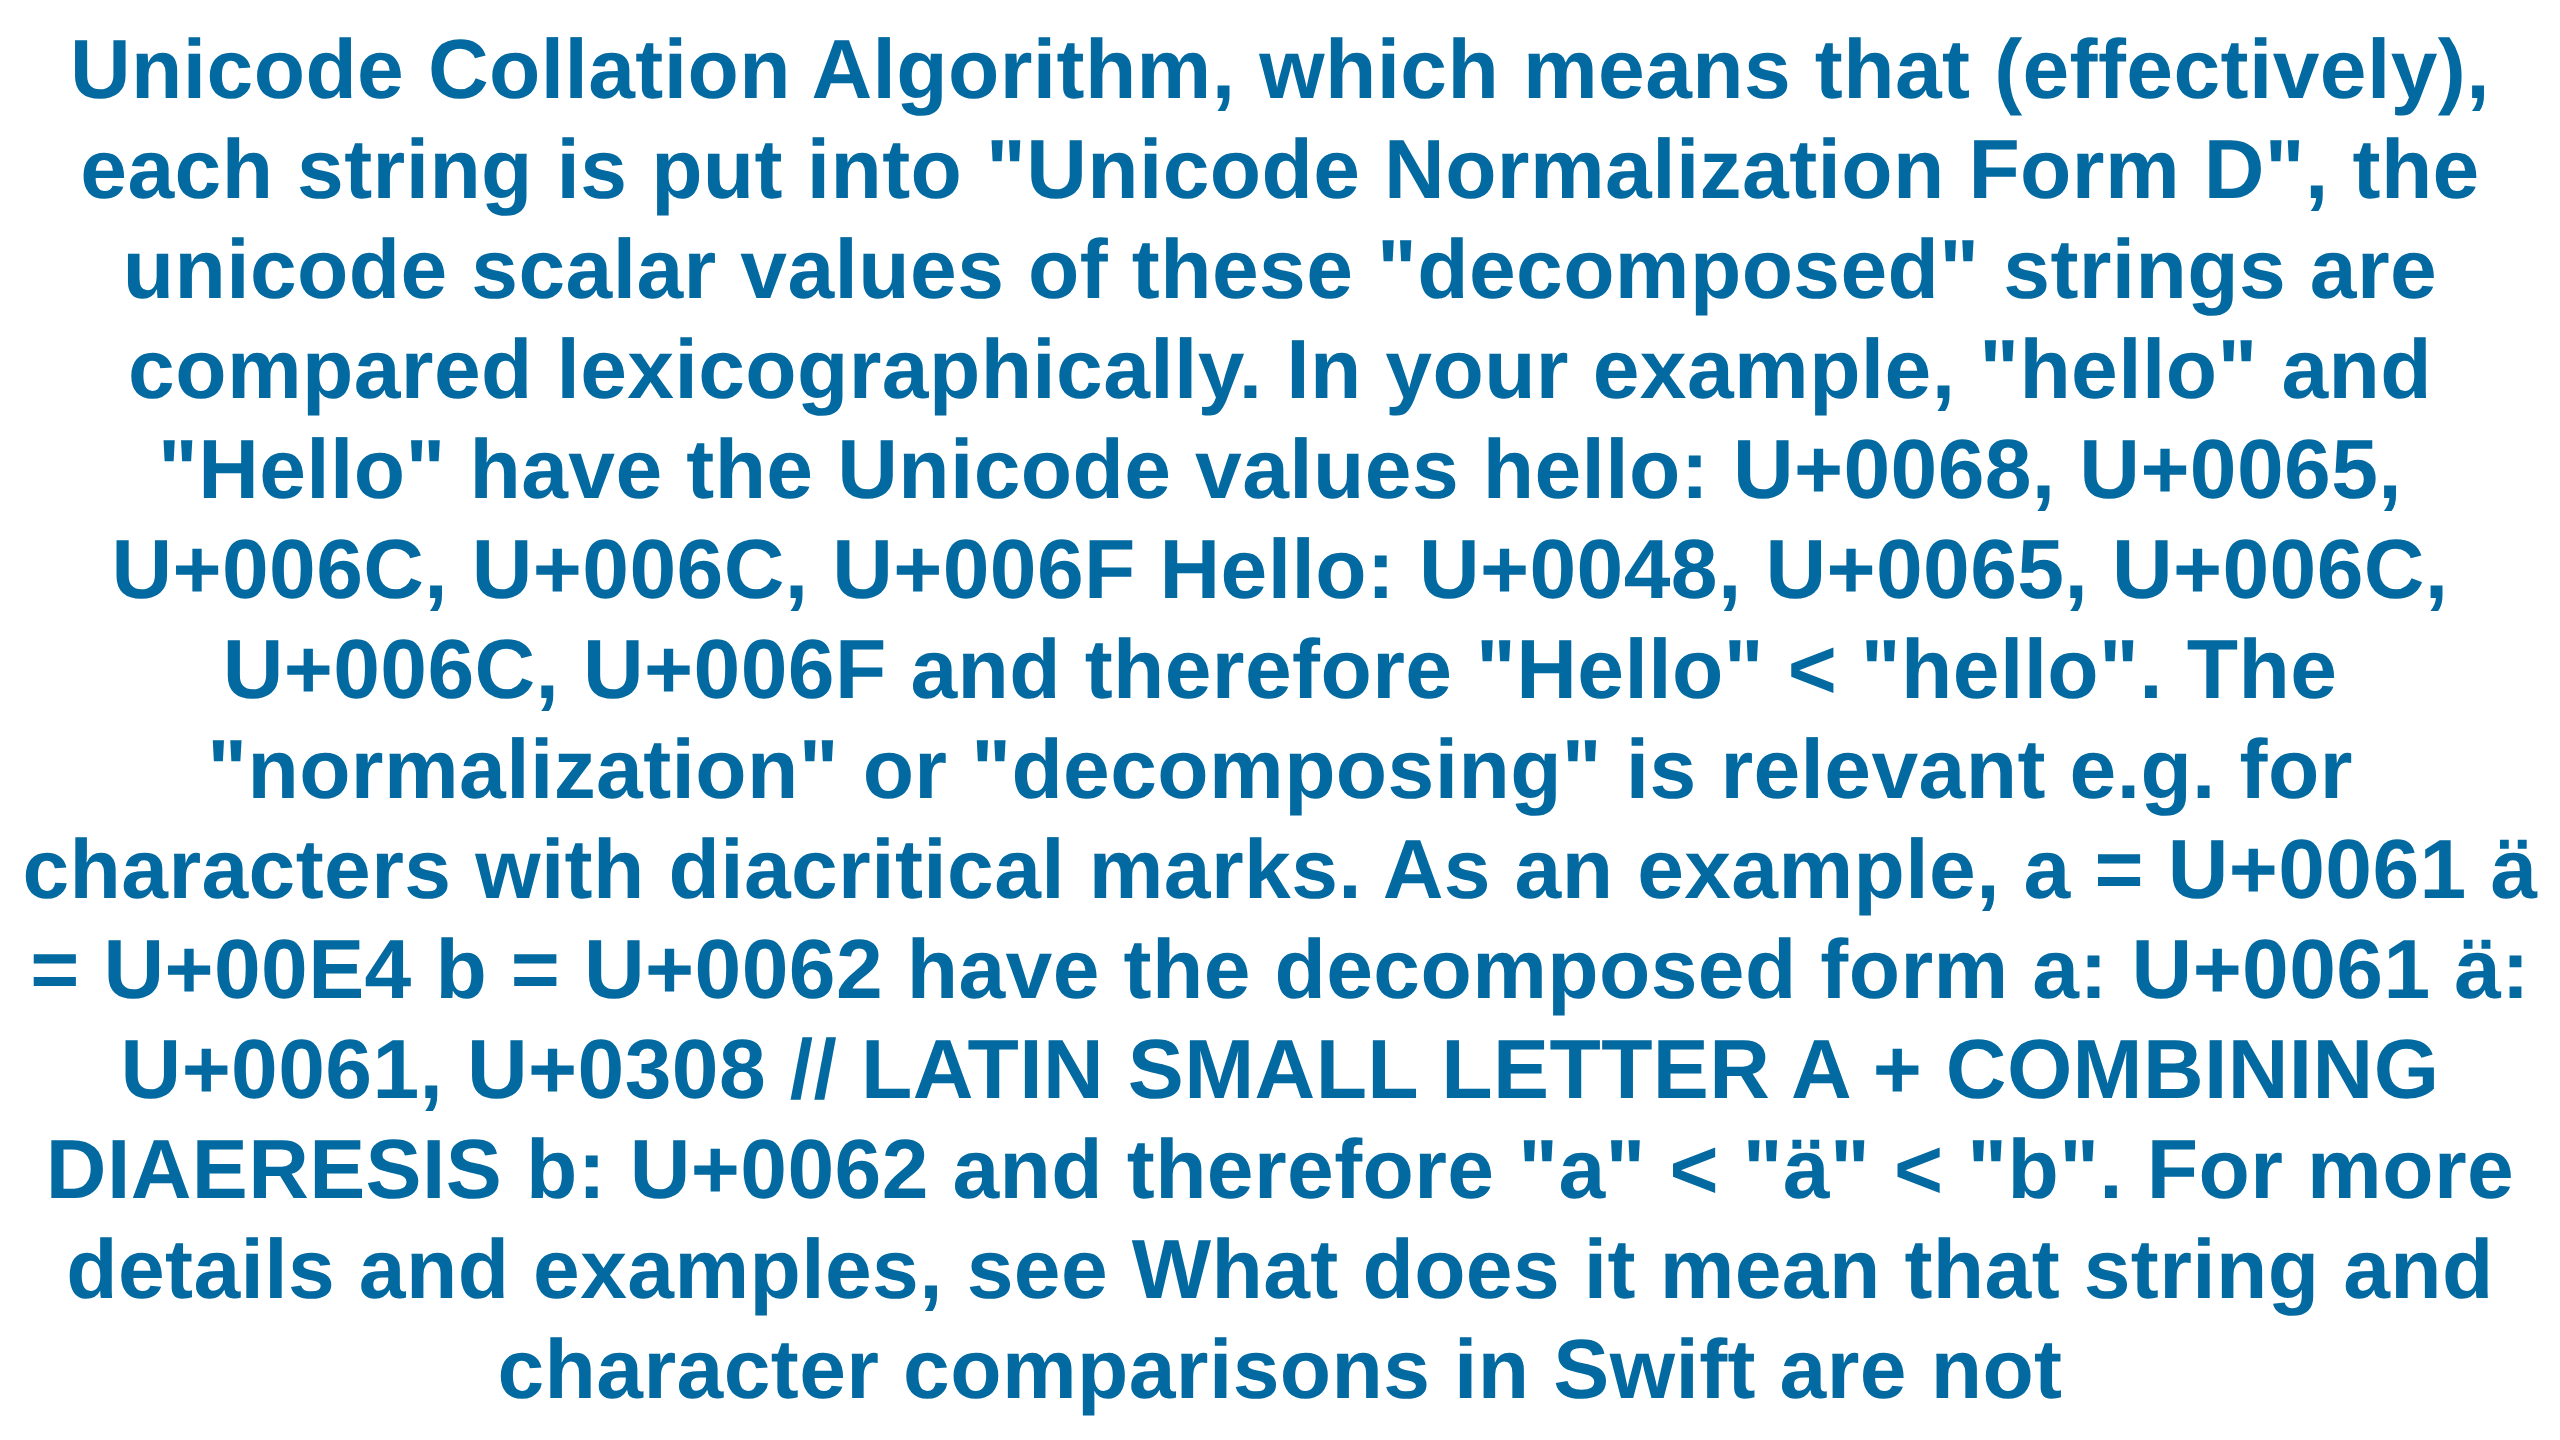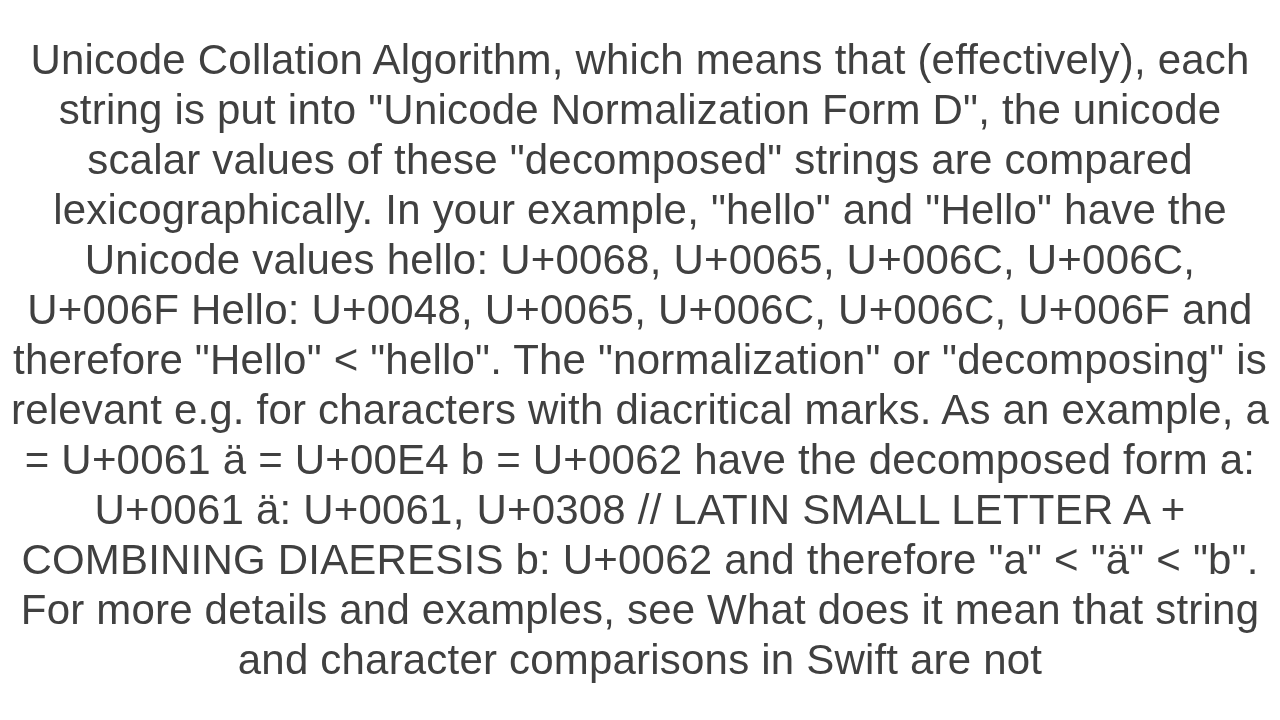--- a/index.html
+++ b/index.html
@@ -14,24 +14,24 @@
   .page {
     width: 1280px;
     height: 720px;
     display: flex;
     align-items: center;
     justify-content: center;
   }
   .text-block {
     width: 1260px;
     text-align: center;
-    color: #404040;
+    color: #0369a1;
     font-size: 42px;
     line-height: 1.19;
-    font-weight: 400;
+    font-weight: 700;
     letter-spacing: 0.2px;
     white-space: normal;
   }
 </style>
 </head>
 <body>
 
 <div class="page">
   <div class="text-block">Unicode Collation Algorithm, which means that (effectively), each string is put into "Unicode Normalization Form D", the unicode scalar values of these "decomposed" strings are compared lexicographically.  In your example, "hello" and "Hello" have the Unicode values hello: U+0068, U+0065, U+006C, U+006C, U+006F  Hello: U+0048, U+0065, U+006C, U+006C, U+006F   and therefore "Hello" &lt; "hello". The "normalization" or "decomposing" is relevant e.g. for characters with diacritical marks. As an example,  a = U+0061 ä = U+00E4 b = U+0062  have the decomposed form a: U+0061 ä: U+0061, U+0308  // LATIN SMALL LETTER A + COMBINING DIAERESIS b: U+0062  and therefore "a" &lt; "ä" &lt; "b". For more details and examples, see What does it mean that string and character comparisons in Swift are not</div>
 </div>

